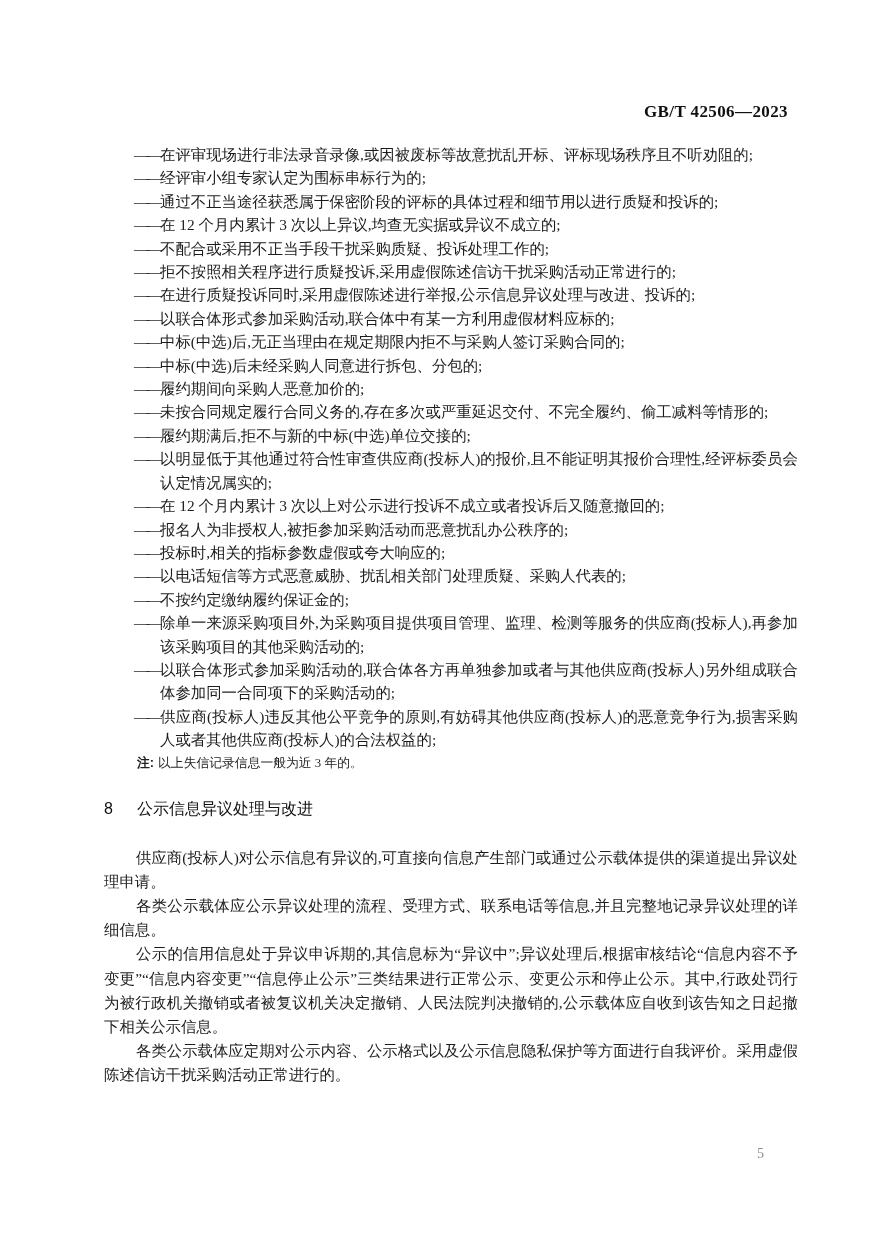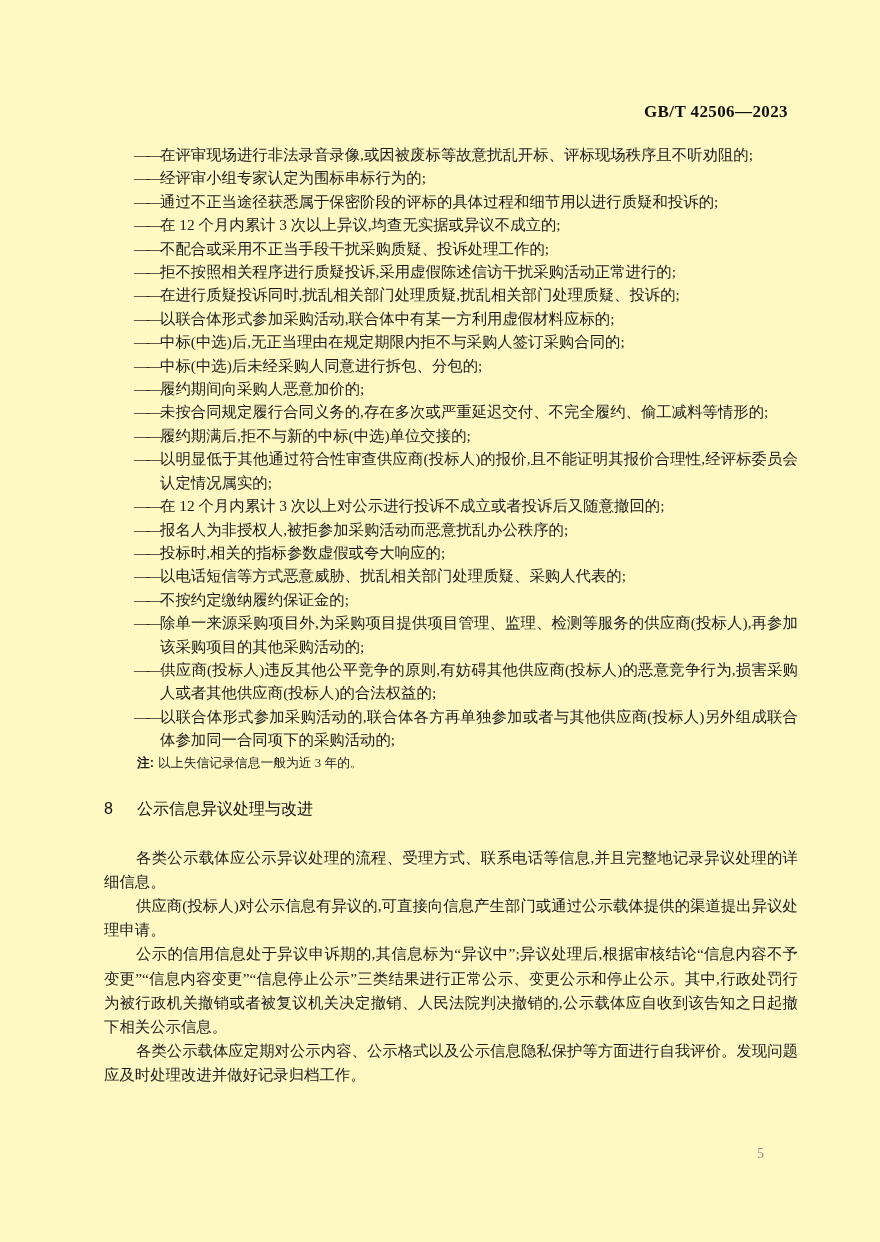--- a/index.html
+++ b/index.html
@@ -1,20 +1,20 @@
 <!DOCTYPE html>
 <html><head>
 <meta charset="utf-8">
 <style>
   html, body { margin: 0; padding: 0; background: #e8e8e8; }
   .page {
     position: relative;
     width: 880px;
     height: 1242px;
-    background: #fef9c3;
+    background: #ffffff;
     overflow: hidden;
     font-family: "Liberation Serif", "DejaVu Serif", serif;
     color: #1e1e1e;
     margin: 0 auto;
   }
   .doc-code {
     position: absolute;
     top: 102px;
     right: 92px;
     font-size: 17px;
@@ -89,50 +89,50 @@
 
   <div class="content">
 
     <div class="dash-list">
       <div class="dash-item"><span class="dash">——</span><span>在评审现场进行非法录音录像,或因被废标等故意扰乱开标、评标现场秩序且不听劝阻的;</span></div>
       <div class="dash-item"><span class="dash">——</span><span>经评审小组专家认定为围标串标行为的;</span></div>
       <div class="dash-item"><span class="dash">——</span><span>通过不正当途径获悉属于保密阶段的评标的具体过程和细节用以进行质疑和投诉的;</span></div>
       <div class="dash-item"><span class="dash">——</span><span>在 12 个月内累计 3 次以上异议,均查无实据或异议不成立的;</span></div>
       <div class="dash-item"><span class="dash">——</span><span>不配合或采用不正当手段干扰采购质疑、投诉处理工作的;</span></div>
       <div class="dash-item"><span class="dash">——</span><span>拒不按照相关程序进行质疑投诉,采用虚假陈述信访干扰采购活动正常进行的;</span></div>
-      <div class="dash-item"><span class="dash">——</span><span>在进行质疑投诉同时,扰乱相关部门处理质疑,扰乱相关部门处理质疑、投诉的;</span></div>
+      <div class="dash-item"><span class="dash">——</span><span>在进行质疑投诉同时,采用虚假陈述进行举报,公示信息异议处理与改进、投诉的;</span></div>
       <div class="dash-item"><span class="dash">——</span><span>以联合体形式参加采购活动,联合体中有某一方利用虚假材料应标的;</span></div>
       <div class="dash-item"><span class="dash">——</span><span>中标(中选)后,无正当理由在规定期限内拒不与采购人签订采购合同的;</span></div>
       <div class="dash-item"><span class="dash">——</span><span>中标(中选)后未经采购人同意进行拆包、分包的;</span></div>
       <div class="dash-item"><span class="dash">——</span><span>履约期间向采购人恶意加价的;</span></div>
       <div class="dash-item"><span class="dash">——</span><span>未按合同规定履行合同义务的,存在多次或严重延迟交付、不完全履约、偷工减料等情形的;</span></div>
       <div class="dash-item"><span class="dash">——</span><span>履约期满后,拒不与新的中标(中选)单位交接的;</span></div>
       <div class="dash-item"><span class="dash">——</span><span>以明显低于其他通过符合性审查供应商(投标人)的报价,且不能证明其报价合理性,经评标委员会认定情况属实的;</span></div>
       <div class="dash-item"><span class="dash">——</span><span>在 12 个月内累计 3 次以上对公示进行投诉不成立或者投诉后又随意撤回的;</span></div>
       <div class="dash-item"><span class="dash">——</span><span>报名人为非授权人,被拒参加采购活动而恶意扰乱办公秩序的;</span></div>
       <div class="dash-item"><span class="dash">——</span><span>投标时,相关的指标参数虚假或夸大响应的;</span></div>
       <div class="dash-item"><span class="dash">——</span><span>以电话短信等方式恶意威胁、扰乱相关部门处理质疑、采购人代表的;</span></div>
       <div class="dash-item"><span class="dash">——</span><span>不按约定缴纳履约保证金的;</span></div>
       <div class="dash-item"><span class="dash">——</span><span>除单一来源采购项目外,为采购项目提供项目管理、监理、检测等服务的供应商(投标人),再参加该采购项目的其他采购活动的;</span></div>
+      <div class="dash-item"><span class="dash">——</span><span>以联合体形式参加采购活动的,联合体各方再单独参加或者与其他供应商(投标人)另外组成联合体参加同一合同项下的采购活动的;</span></div>
       <div class="dash-item"><span class="dash">——</span><span>供应商(投标人)违反其他公平竞争的原则,有妨碍其他供应商(投标人)的恶意竞争行为,损害采购人或者其他供应商(投标人)的合法权益的;</span></div>
-      <div class="dash-item"><span class="dash">——</span><span>以联合体形式参加采购活动的,联合体各方再单独参加或者与其他供应商(投标人)另外组成联合体参加同一合同项下的采购活动的;</span></div>
     </div>
 
     <div class="note">
       <span class="note-label">注:</span><span>以上失信记录信息一般为近 3 年的。</span>
     </div>
 
     <h2 class="section-heading">
       <span class="sec-num">8</span><span>公示信息异议处理与改进</span>
     </h2>
 
     <div class="paras">
+      <p>供应商(投标人)对公示信息有异议的,可直接向信息产生部门或通过公示载体提供的渠道提出异议处理申请。</p>
       <p>各类公示载体应公示异议处理的流程、受理方式、联系电话等信息,并且完整地记录异议处理的详细信息。</p>
-      <p>供应商(投标人)对公示信息有异议的,可直接向信息产生部门或通过公示载体提供的渠道提出异议处理申请。</p>
       <p>公示的信用信息处于异议申诉期的,其信息标为“异议中”;异议处理后,根据审核结论“信息内容不予变更”“信息内容变更”“信息停止公示”三类结果进行正常公示、变更公示和停止公示。其中,行政处罚行为被行政机关撤销或者被复议机关决定撤销、人民法院判决撤销的,公示载体应自收到该告知之日起撤下相关公示信息。</p>
-      <p>各类公示载体应定期对公示内容、公示格式以及公示信息隐私保护等方面进行自我评价。发现问题应及时处理改进并做好记录归档工作。</p>
+      <p>各类公示载体应定期对公示内容、公示格式以及公示信息隐私保护等方面进行自我评价。采用虚假陈述信访干扰采购活动正常进行的。</p>
     </div>
 
   </div>
 
   <div class="page-number">5</div>
 
 </div>
 
 </body></html>

